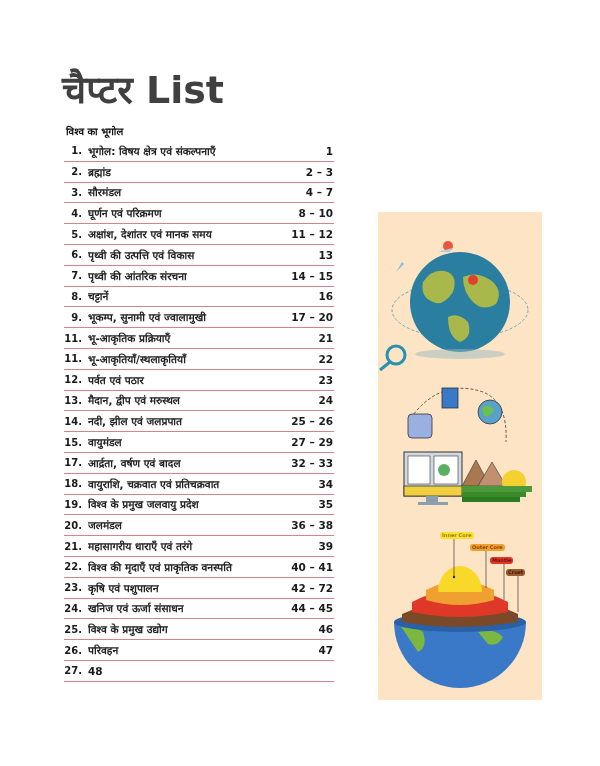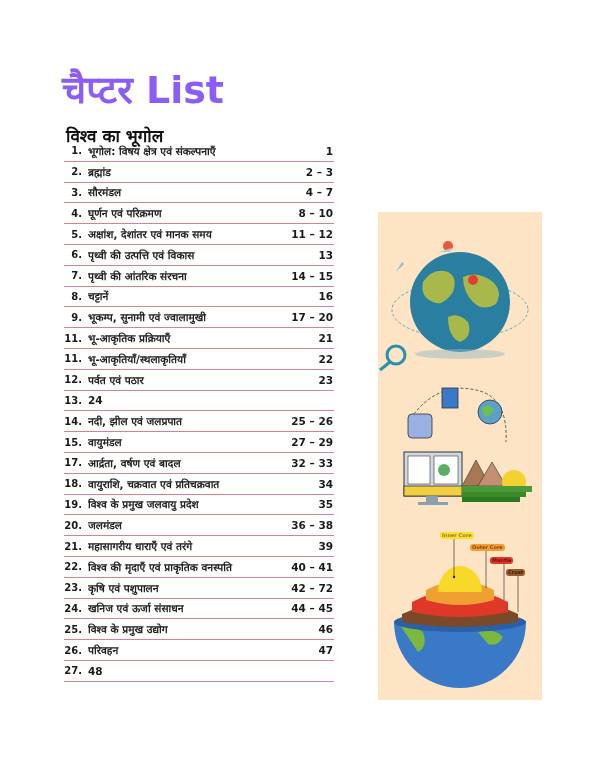--- a/index.html
+++ b/index.html
@@ -3,25 +3,25 @@
 <meta charset="utf-8">
 <style>
   html, body { margin: 0; padding: 0; }
   body {
     width: 600px; height: 766px; background: #ffffff; position: relative; overflow: hidden;
     font-family: "DejaVu Sans", sans-serif; color: #1a1a1a;
   }
   .title {
     position: absolute; left: 62px; top: 66px;
     font-family: "DejaVu Sans", sans-serif; font-weight: bold;
-    font-size: 38px; color: #8b5cf6; letter-spacing: 0px; line-height: 48px;
+    font-size: 38px; color: #404040; letter-spacing: 0px; line-height: 48px;
   }
   .section-heading {
     position: absolute; left: 66px; top: 124px;
-    font-size: 17px; font-weight: bold; color: #111;
+    font-size: 10px; font-weight: bold; color: #111;
   }
   .toc {
     position: absolute; left: 64px; top: 141px; width: 270px;
   }
   .row {
     display: flex; align-items: center; height: 20.8px;
     border-bottom: 1.5px solid #d4848a; box-sizing: border-box;
     font-size: 10.5px;
   }
   .row:first-child { border-top: none; }
@@ -99,20 +99,21 @@
       <span class="ttl">भू-आकृतियाँ/स्थलाकृतियाँ</span>
       <span class="pg">22</span>
     </div>
     <div class="row">
       <span class="num">12.</span>
       <span class="ttl">पर्वत एवं पठार</span>
       <span class="pg">23</span>
     </div>
     <div class="row">
       <span class="num">13.</span>
+      <span class="ttl">मैदान, द्वीप एवं मरुस्थल</span>
       <span class="pg">24</span>
     </div>
     <div class="row">
       <span class="num">14.</span>
       <span class="ttl">नदी, झील एवं जलप्रपात</span>
       <span class="pg">25 – 26</span>
     </div>
     <div class="row">
       <span class="num">15.</span>
       <span class="ttl">वायुमंडल</span>

